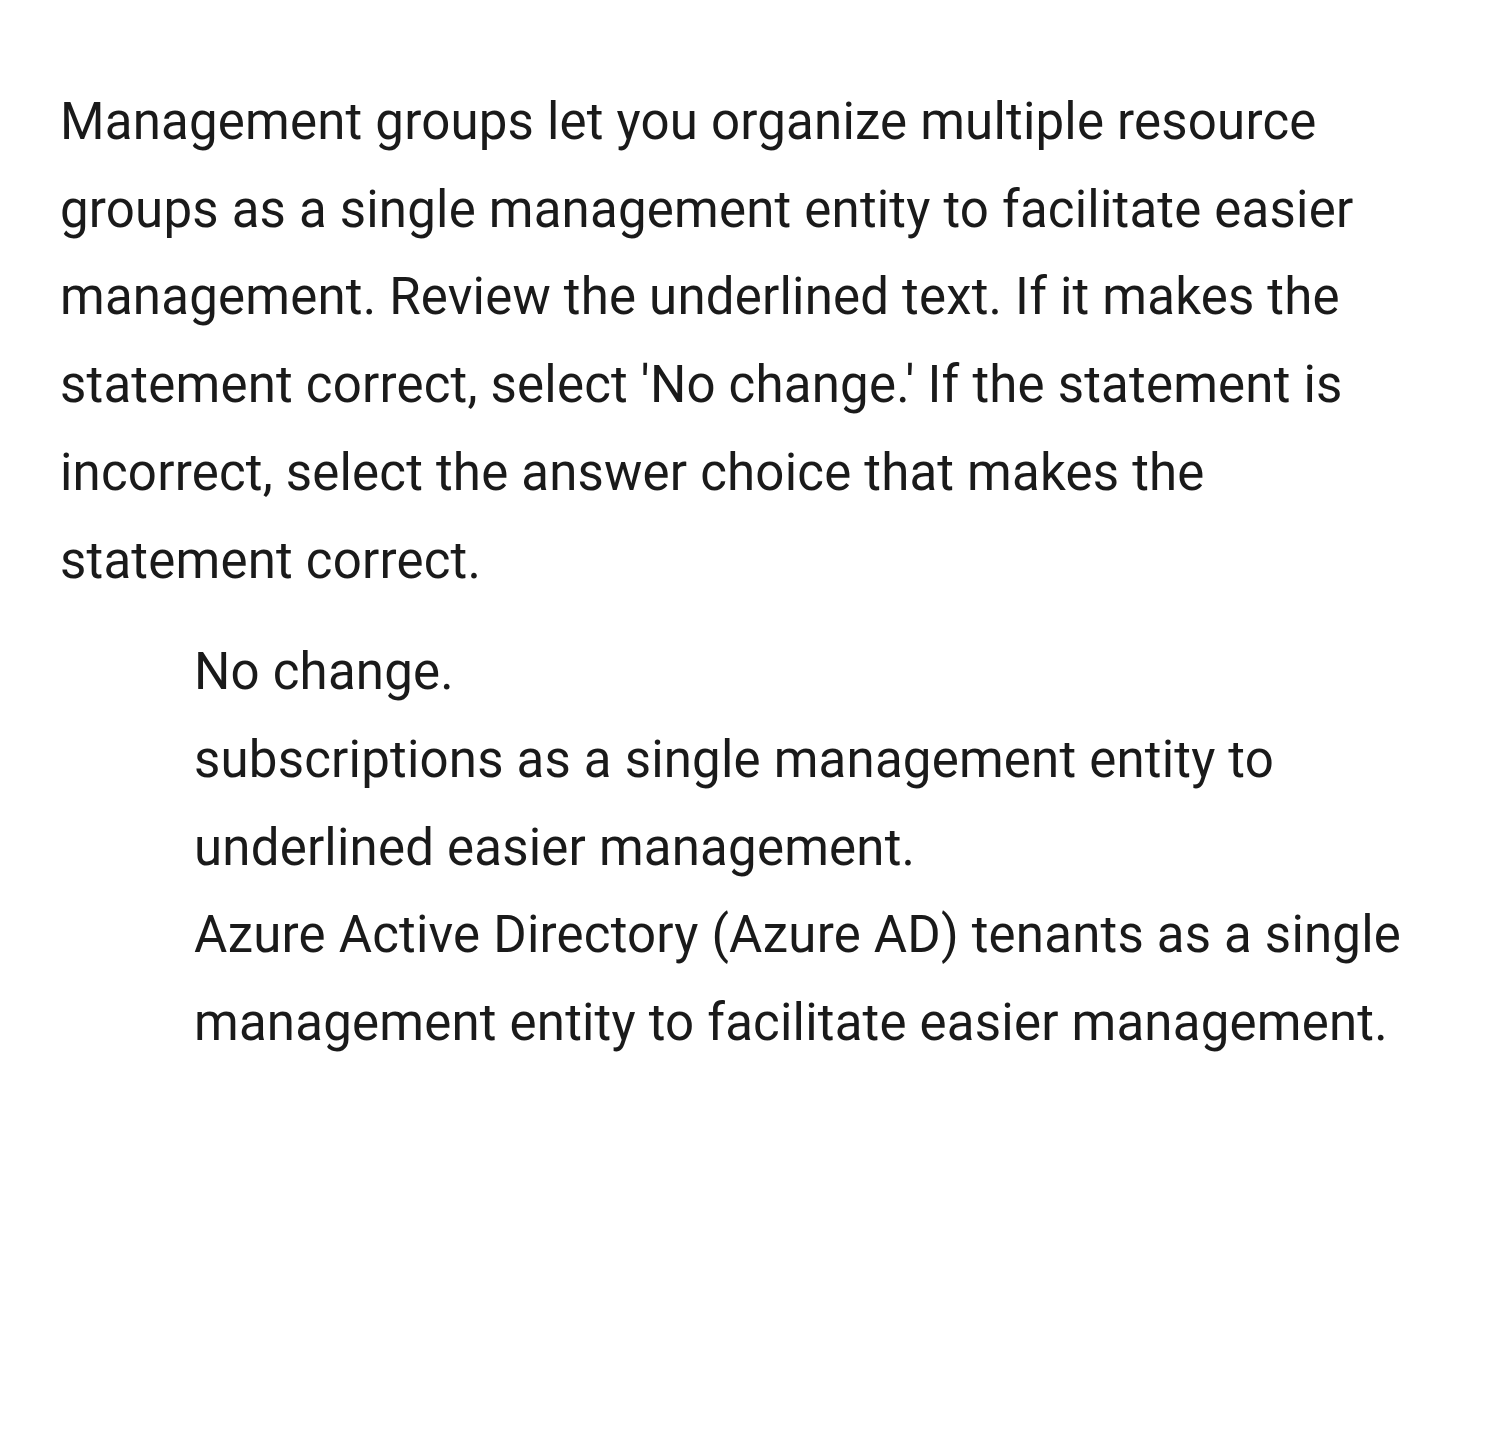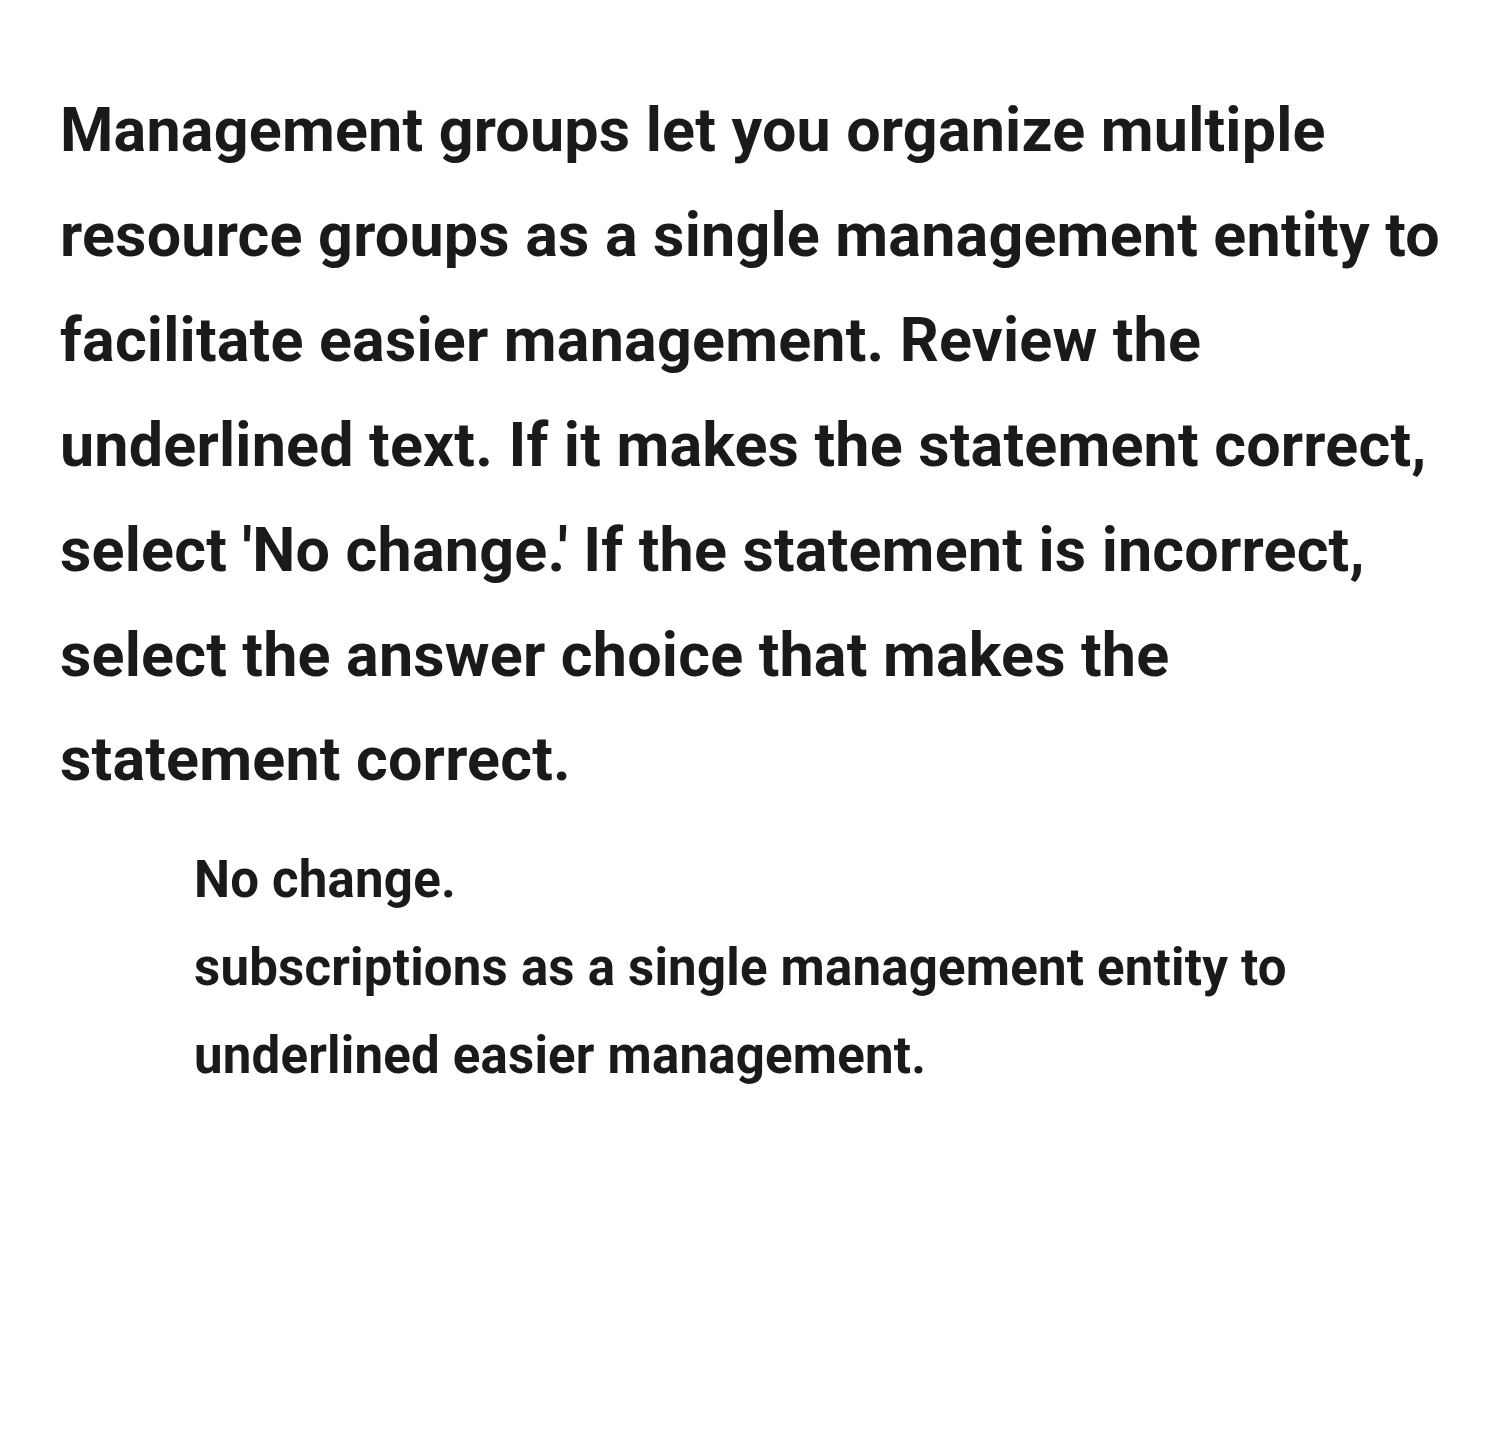--- a/index.html
+++ b/index.html
@@ -9,37 +9,38 @@
     }
     body {
       background: #ffffff;
       font-family: -apple-system, BlinkMacSystemFont, "Segoe UI", Roboto, Helvetica, Arial, sans-serif;
       width: 1500px;
       height: 1448px;
       padding: 78px 60px 60px 60px;
       color: #1a1a1a;
     }
     .question-text {
-      font-size: 61px;
+      font-size: 51px;
       line-height: 1.72;
-      font-weight: 700;
+      font-weight: 400;
       letter-spacing: 0.2px;
       margin-bottom: 24px;
     }
     .options {
       padding-left: 134px;
     }
     .option-item {
       font-size: 51px;
       line-height: 1.72;
-      font-weight: 700;
+      font-weight: 400;
       letter-spacing: 0.2px;
       margin-bottom: 0;
     }
   </style>
 </head>
 <body>
 
 <div class="question-text">Management groups let you organize multiple resource groups as a single management entity to facilitate easier management. Review the underlined text. If it makes the statement correct, select 'No change.' If the statement is incorrect, select the answer choice that makes the statement correct.</div>
 <div class="options">
   <div class="option-item">No change.</div>
   <div class="option-item">subscriptions as a single management entity to underlined easier management.</div>
+  <div class="option-item">Azure Active Directory (Azure AD) tenants as a single management entity to facilitate easier management.</div>
 </div>
 
 </body></html>

